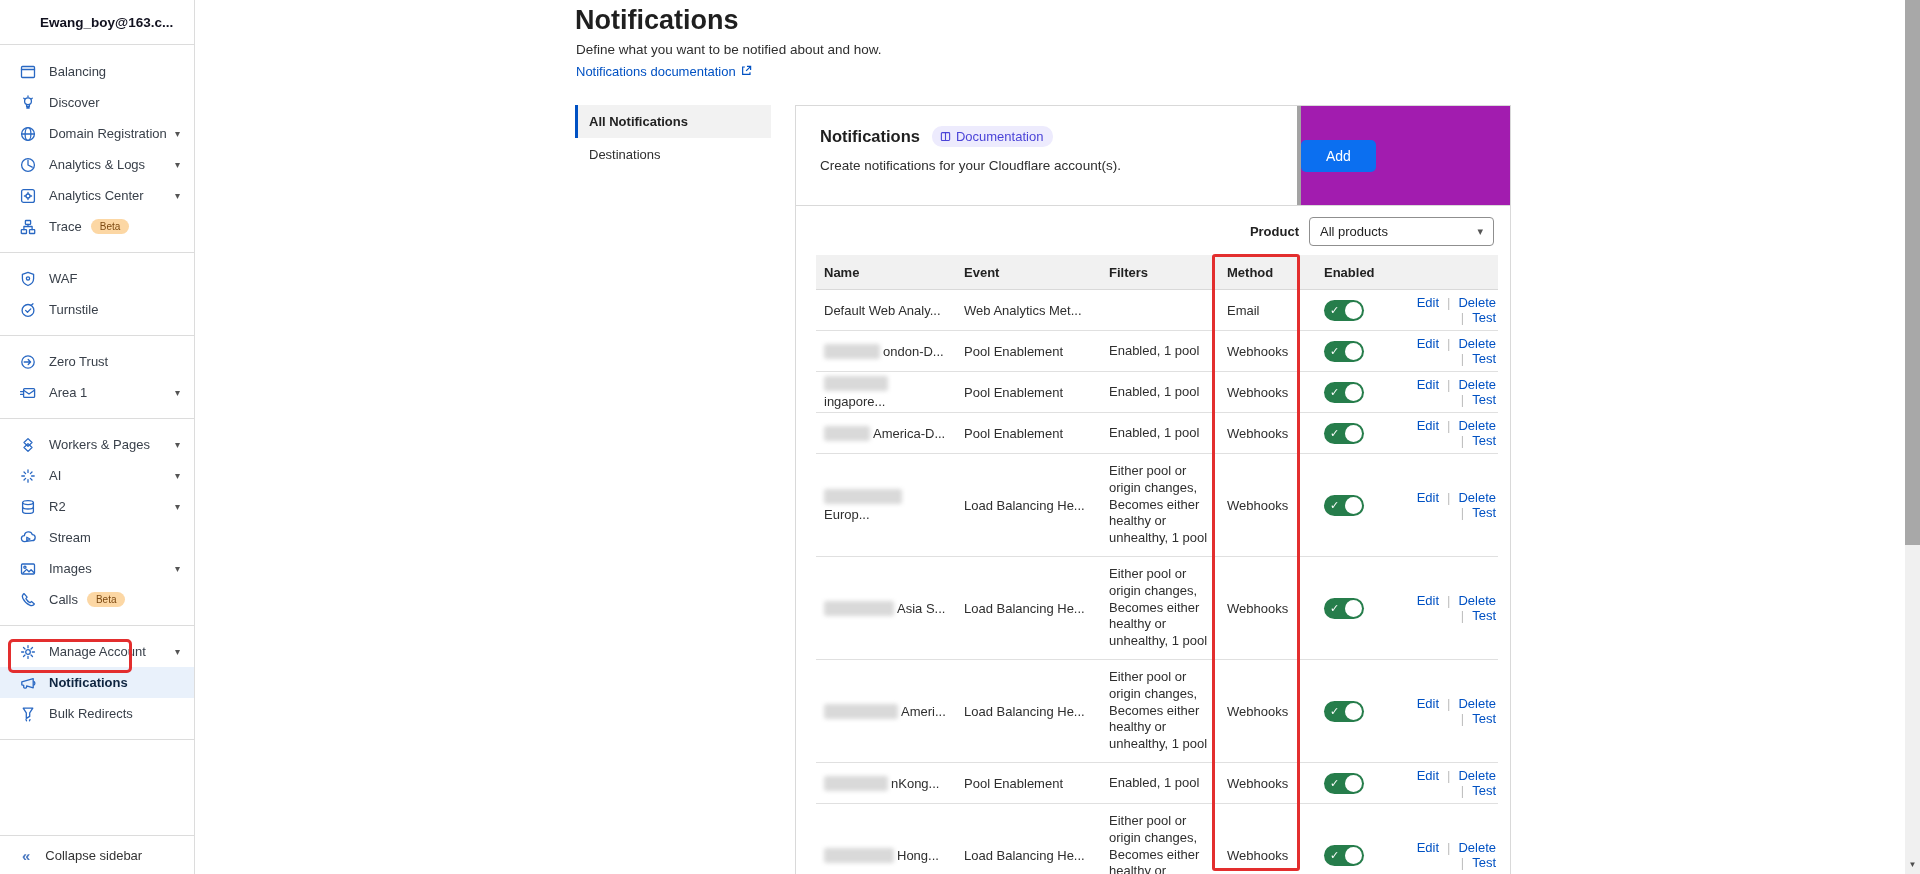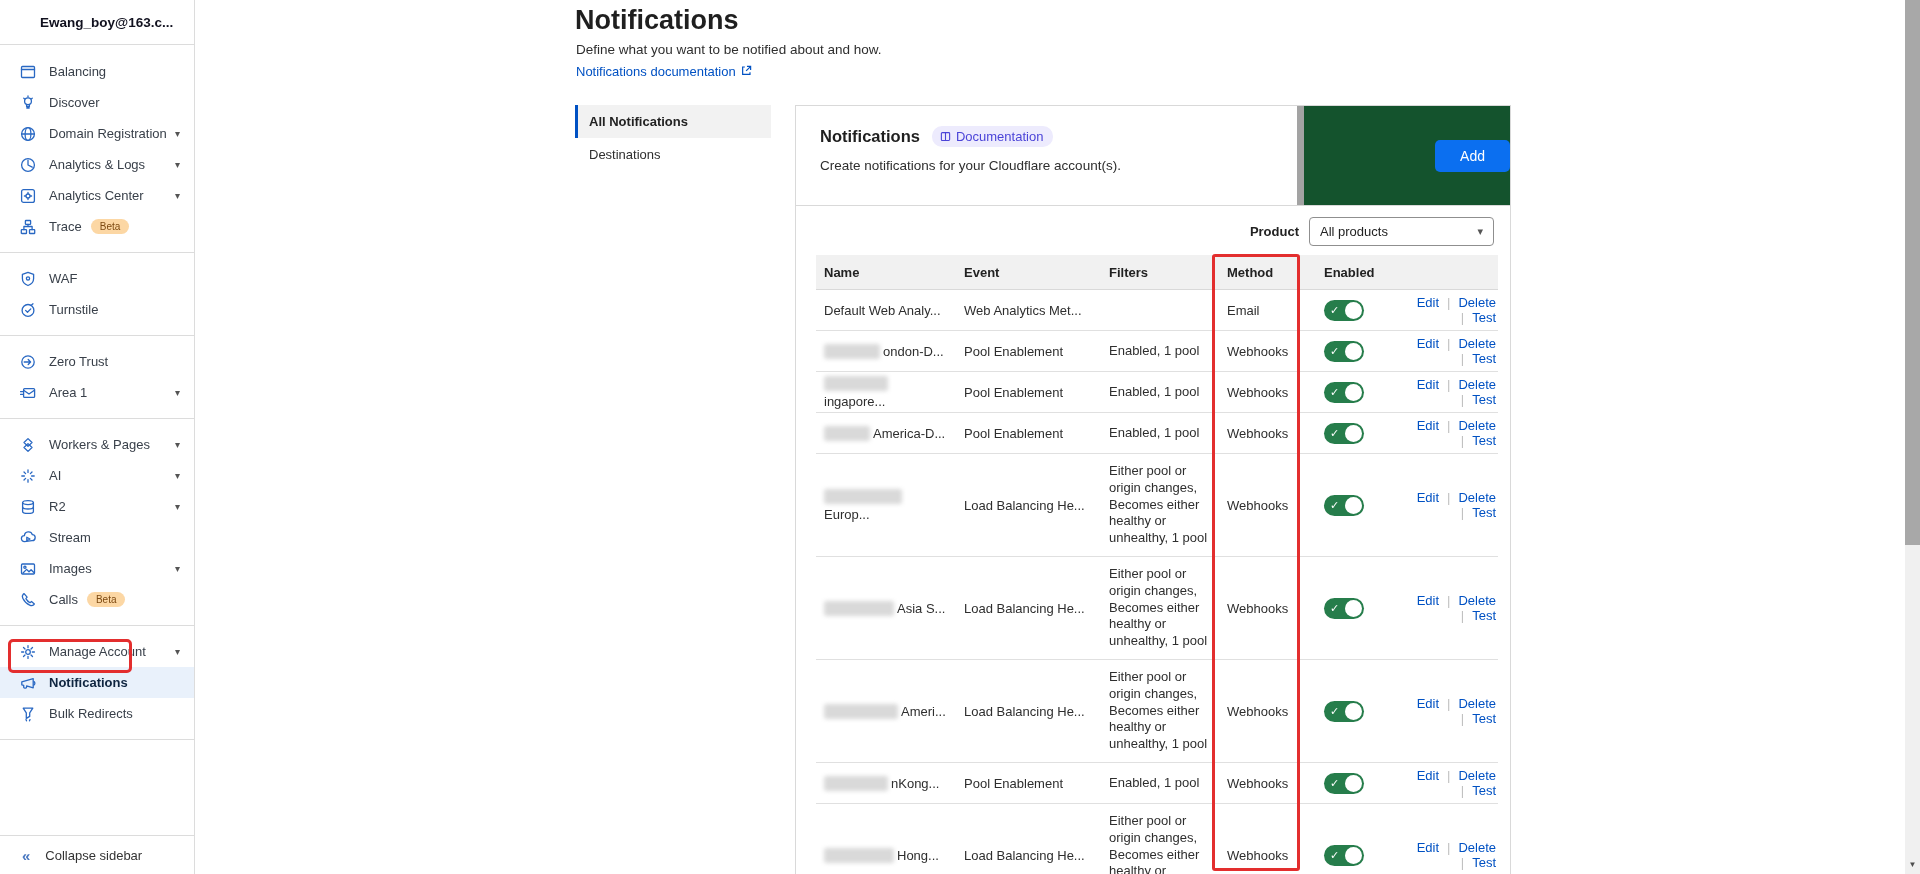--- a/index.html
+++ b/index.html
@@ -47,22 +47,22 @@
   .card { position:absolute; left:795px; top:105px; width:716px; height:980px;
     border:1px solid #d9d9d9; background:#fff; }
   .card-head { display:flex; height:100px; border-bottom:1px solid #d9d9d9; }
   .card-head-left { flex:1; padding:20px 24px; }
   .card-title-row { display:flex; align-items:center; gap:12px; }
   .card-title { font-size:16.5px; font-weight:bold; color:#1f1f1f; }
   .doc-badge { background:#edebfd; color:#4b44d8; font-size:13px; padding:3px 10px 3px 8px;
     border-radius:10px; display:inline-flex; align-items:center; gap:5px; cursor:pointer; }
   .doc-badge svg { width:11px; height:11px; }
   .card-desc { margin-top:11px; font-size:13.5px; color:#2e2e2e; }
-  .card-head-right { width:213px; border-left:7px solid #a3a3a3; background:#14532d;
-    display:flex; align-items:center; justify-content:flex-end; }
+  .card-head-right { width:213px; border-left:4px solid #a3a3a3; background:#a21caf;
+    display:flex; align-items:center; justify-content:flex-start; }
   .add-btn { background:#0b6ff0; color:#fff; border:none; border-radius:5px;
     font-size:14px; padding:8px 25px; cursor:pointer; font-family:inherit; }
 
   
   .filter-row { display:flex; justify-content:flex-end; align-items:center; gap:10px;
     padding:11px 16px 9px 0; }
   .filter-label { font-size:13px; font-weight:bold; color:#222; }
   .select-box { width:185px; height:29px; border:1px solid #8f8f8f; border-radius:4px;
     display:flex; align-items:center; justify-content:space-between; padding:0 10px;
     font-size:13px; color:#222; cursor:pointer; background:#fff; }

